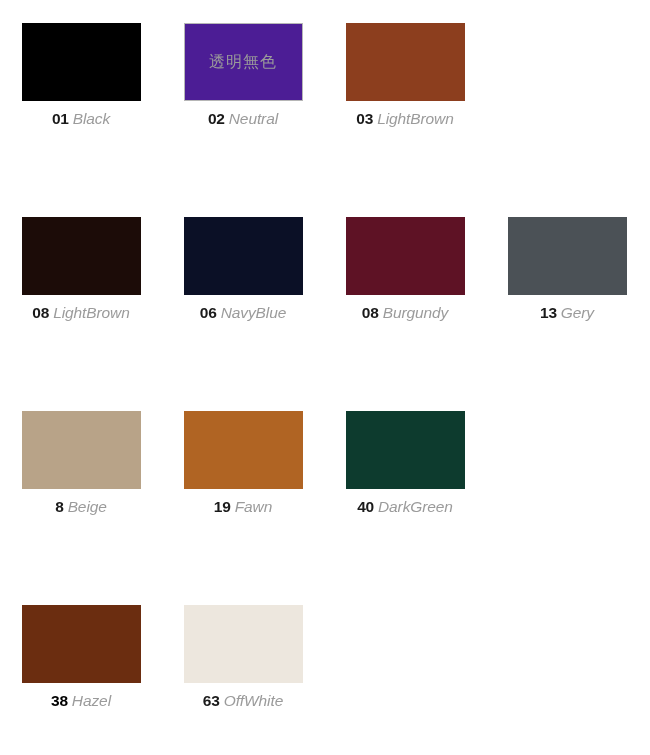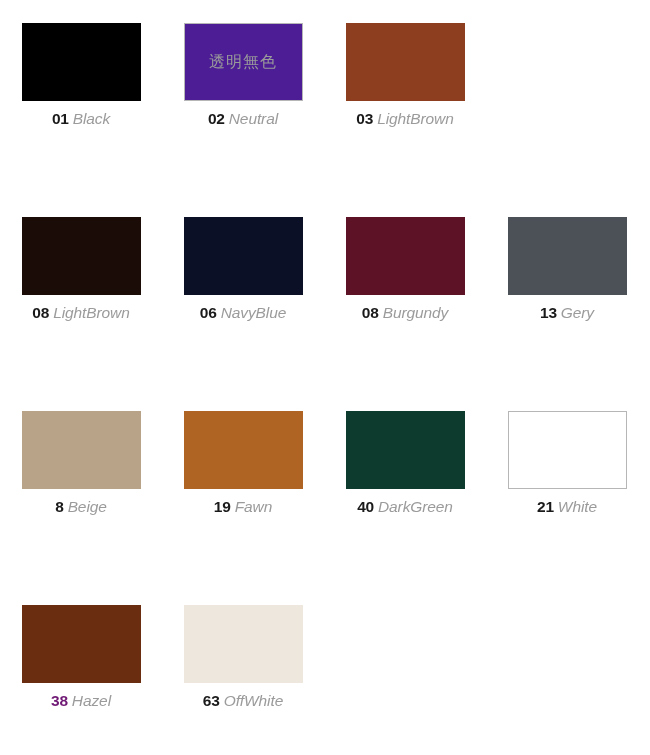--- a/index.html
+++ b/index.html
@@ -143,33 +143,27 @@
           <div class="swatch-chip" style="background: rgb(176, 100, 35);"></div>
         </div>
         <div class="swatch-label"><span class="swatch-code" style="color: rgb(26, 26, 26); margin-top: 9px;">19</span><span class="swatch-name" style="color: rgb(155, 155, 155);">Fawn</span></div>
       </div>
       <div class="swatch-cell">
         <div class="swatch-chip-wrap">
           <div class="swatch-chip" style="background: rgb(13, 59, 46);"></div>
         </div>
         <div class="swatch-label"><span class="swatch-code" style="color: rgb(26, 26, 26);">40</span><span class="swatch-name" style="color: rgb(155, 155, 155); margin-top: 28px;">DarkGreen</span></div>
       </div>
-      <div class="swatch-cell">
-        <div class="swatch-chip-wrap">
-          <div class="swatch-chip bordered" style="background: rgb(255, 255, 255); border-color: rgb(182, 182, 182);"></div>
-        </div>
-        <div class="swatch-label"><span class="swatch-code" style="color: rgb(26, 26, 26);">21</span><span class="swatch-name" style="color: rgb(155, 155, 155);">White</span></div>
-      </div>
     </div>
     <div class="swatch-row">
       <div class="swatch-cell">
         <div class="swatch-chip-wrap">
           <div class="swatch-chip" style="background: rgb(107, 45, 16);"></div>
         </div>
-        <div class="swatch-label"><span class="swatch-code" style="color: #701a75; text-align: right;">38</span><span class="swatch-name" style="color: rgb(155, 155, 155);">Hazel</span></div>
+        <div class="swatch-label"><span class="swatch-code" style="color: #000000; text-align: right;">38</span><span class="swatch-name" style="color: rgb(155, 155, 155);">Hazel</span></div>
       </div>
       <div class="swatch-cell">
         <div class="swatch-chip-wrap">
           <div class="swatch-chip" style="background: rgb(237, 231, 222);"></div>
         </div>
         <div class="swatch-label"><span class="swatch-code" style="color: rgb(26, 26, 26);">63</span><span class="swatch-name" style="color: rgb(155, 155, 155);">OffWhite</span></div>
       </div>
       <div class="swatch-cell empty-cell"></div>
       <div class="swatch-cell empty-cell"></div>
     </div>

